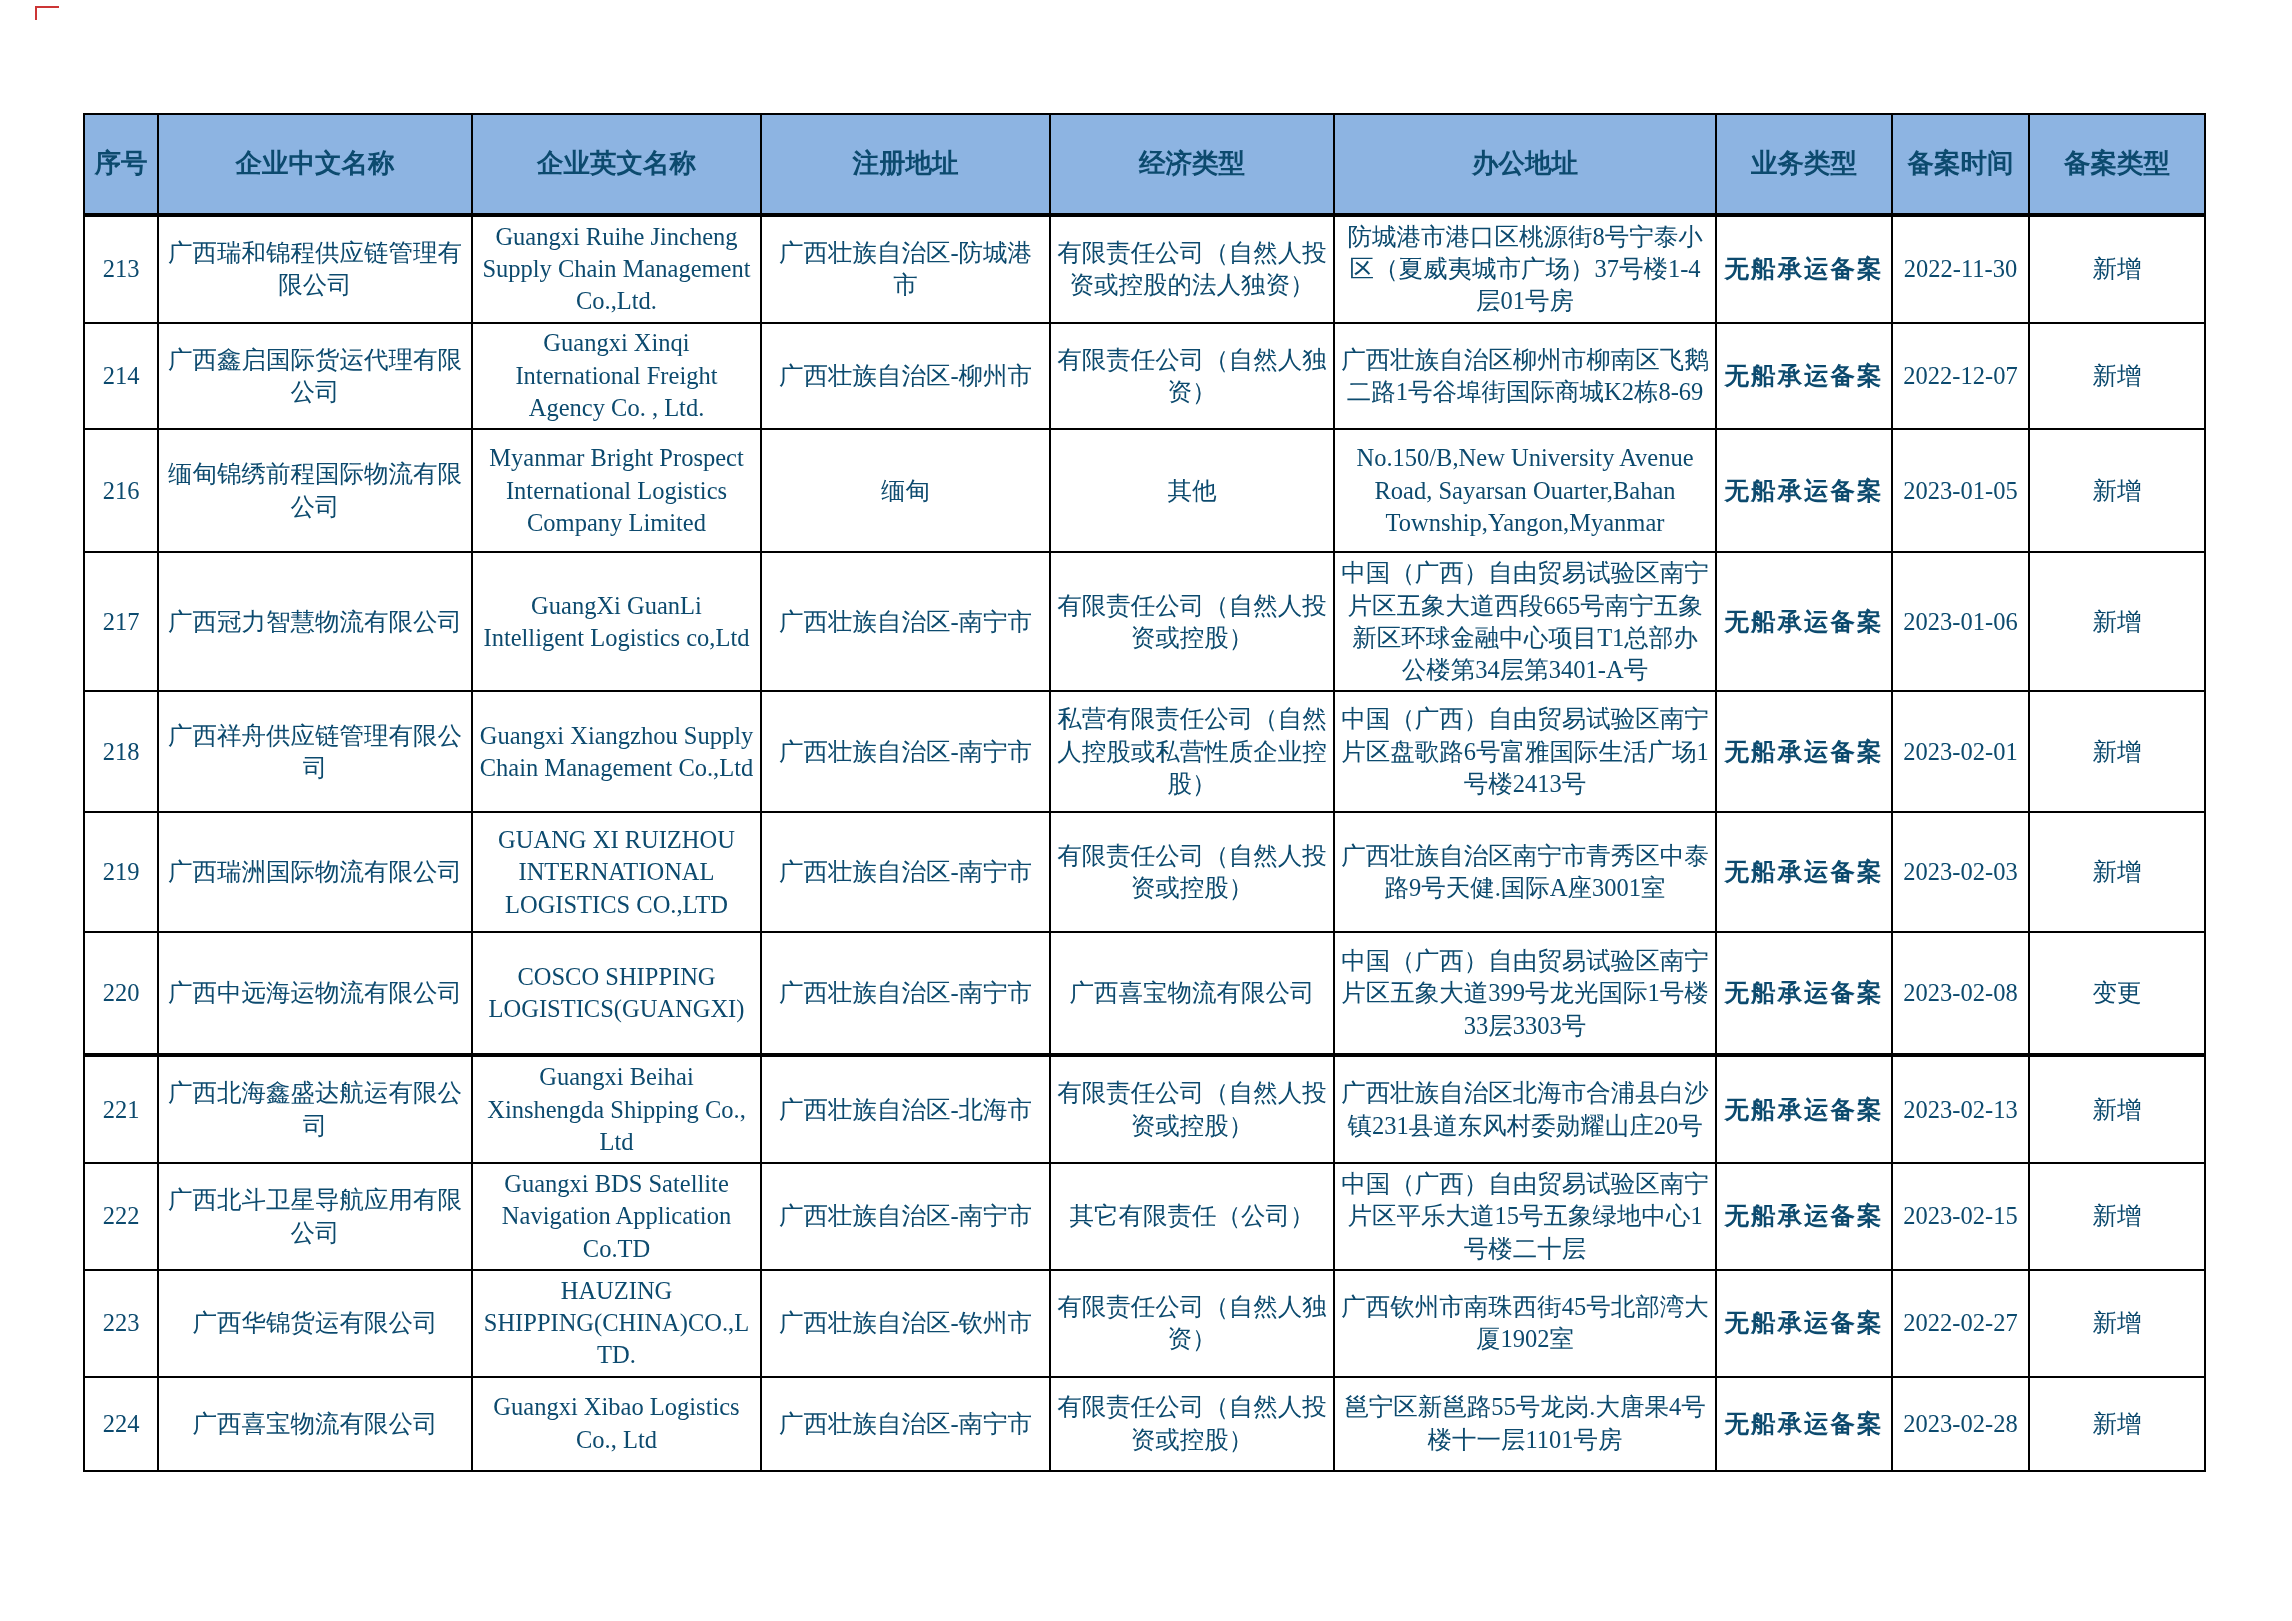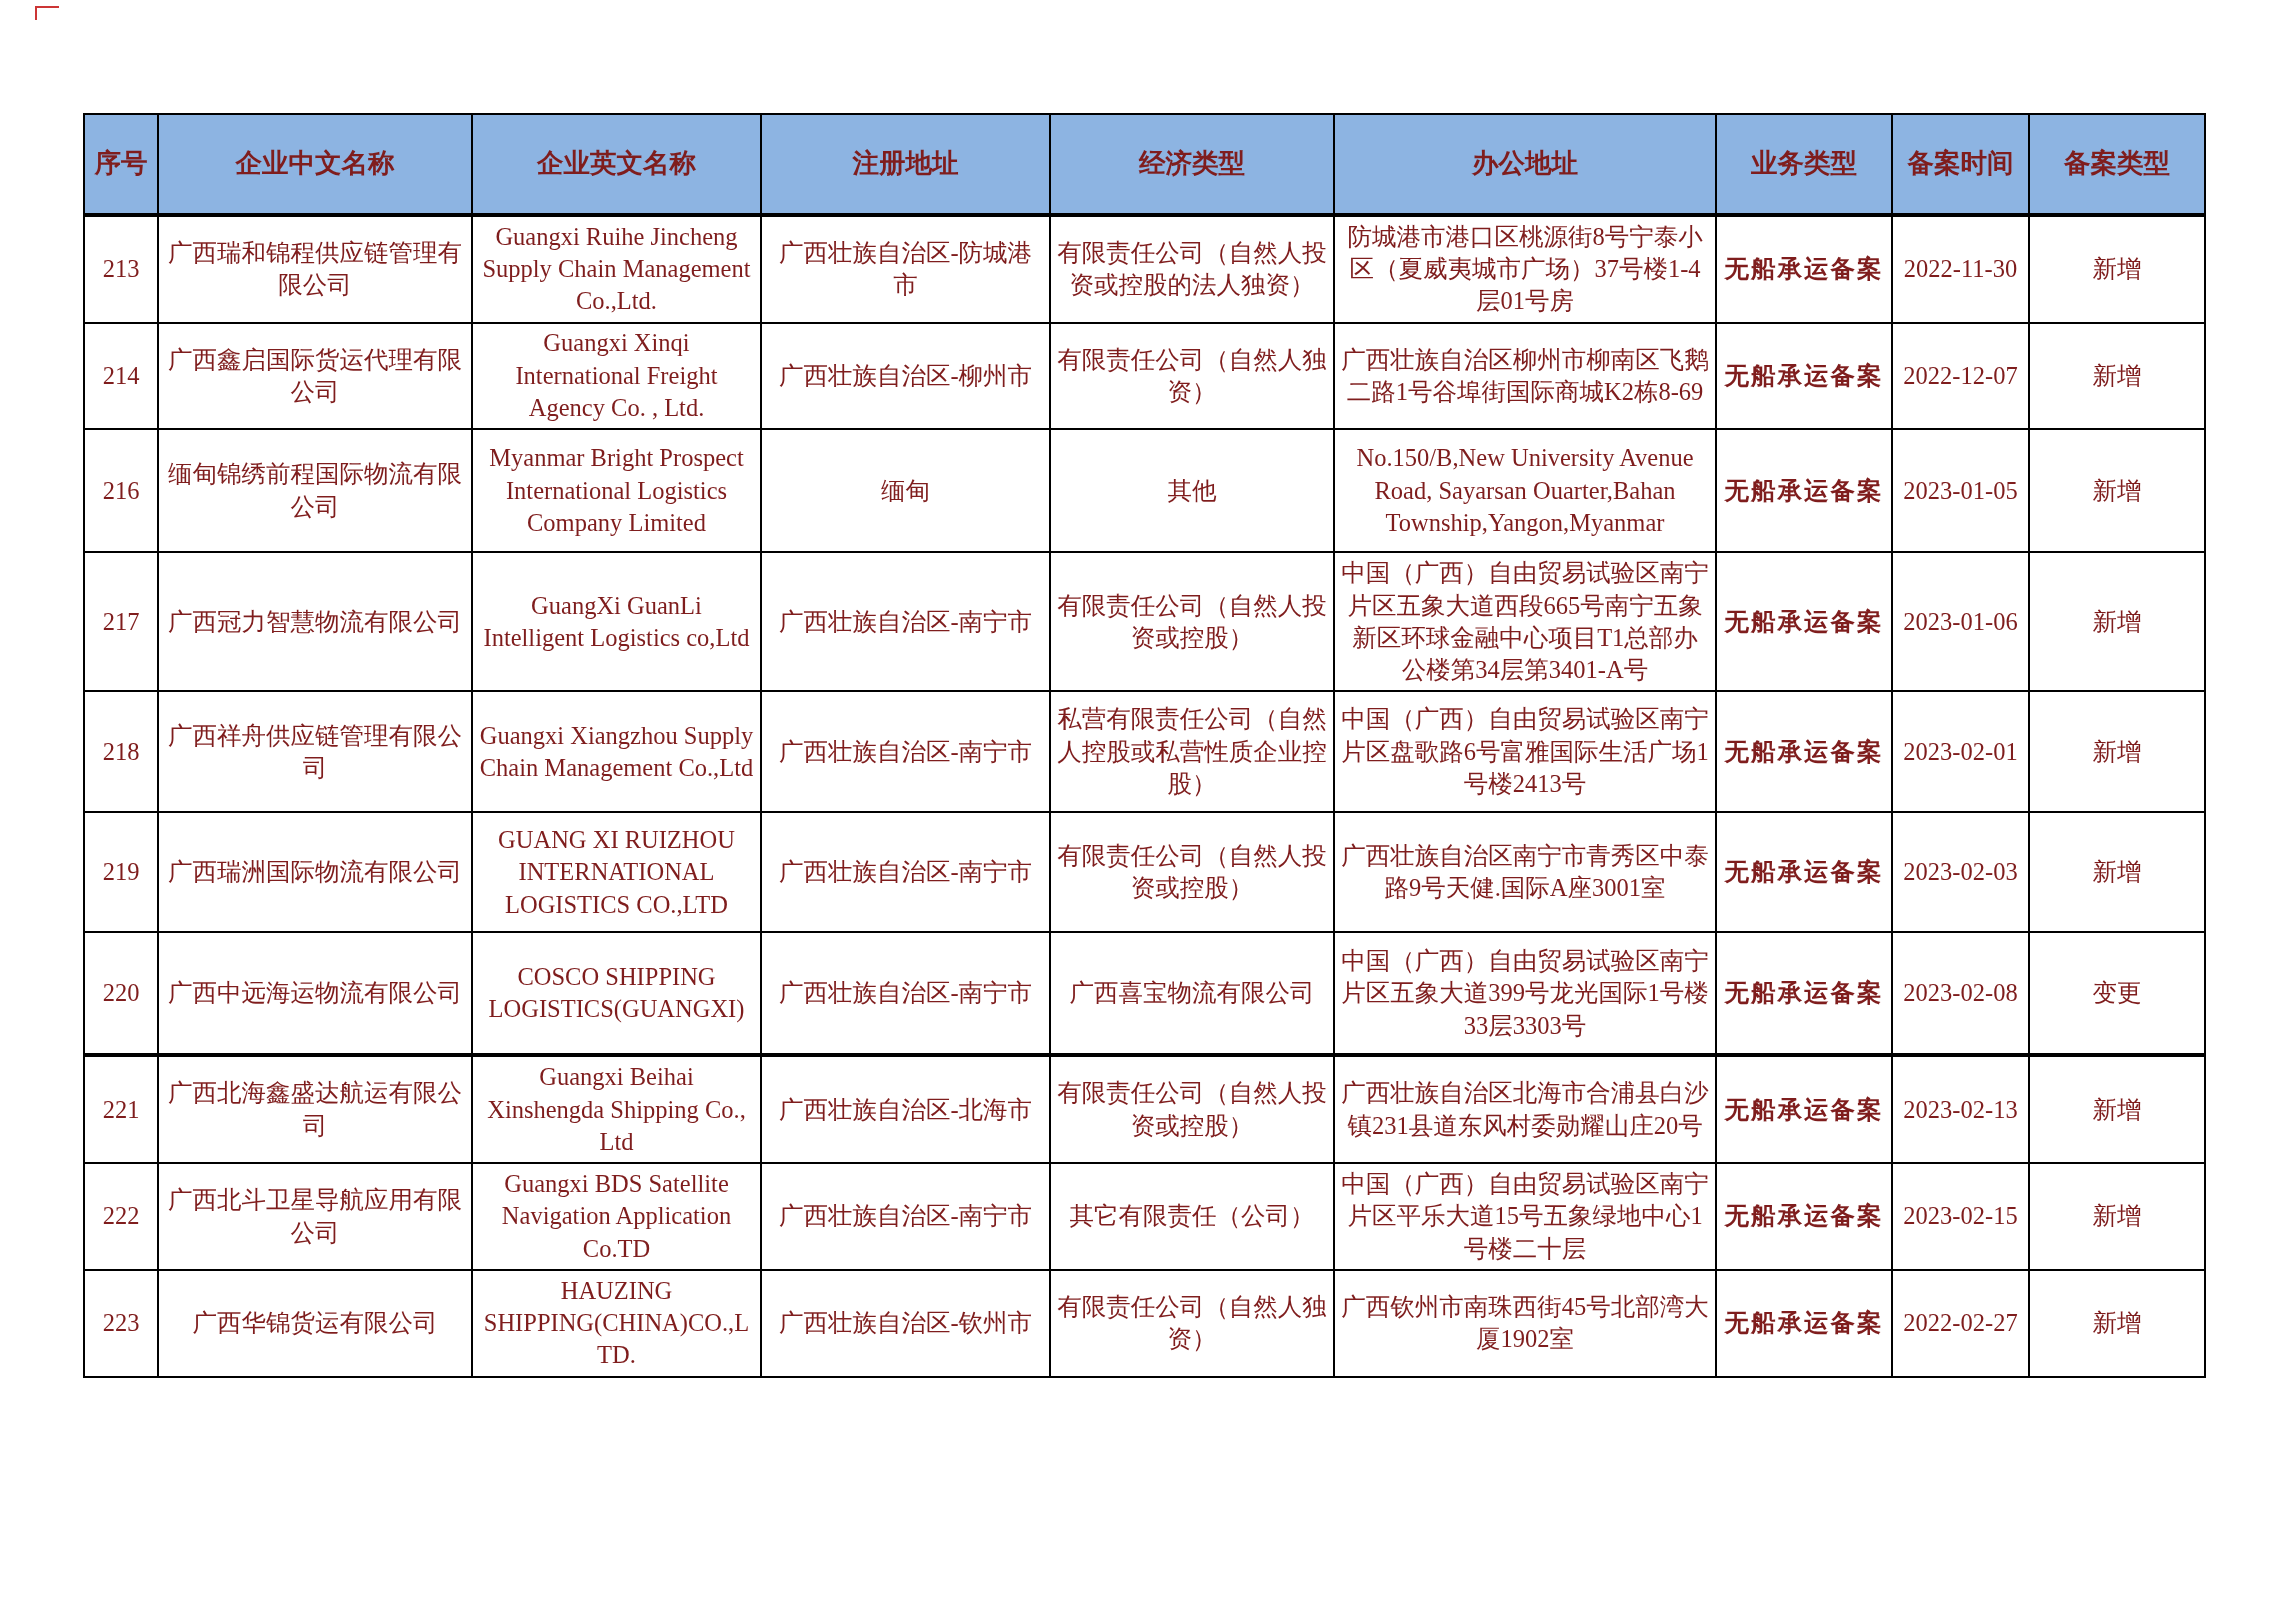--- a/index.html
+++ b/index.html
@@ -2,21 +2,21 @@
 <html><head>
 <meta charset="utf-8">
 <title>Document</title>
 <style>
   html,body{margin:0;padding:0;}
   .page{
     position:relative;
     width:2293px;height:1621px;
     background:#ffffff;
     font-family:"Liberation Serif","DejaVu Serif",serif;
-    color:#7f1d1d;
+    color:#0c4a6e;
     overflow:hidden;
   }
   .red-mark{
     position:absolute;left:35px;top:5.9px;width:21.6px;height:11.8px;
     border-top:2.9px solid #c41212;border-left:2.9px solid #c41212;
     opacity:.85;
   }
   table.doc-table{
     position:absolute;left:83px;top:113px;
     width:2122px;
@@ -200,16 +200,27 @@
           <td class="c0">223</td>
           <td class="c1">广西华锦货运有限公司</td>
           <td class="c2">HAUZING SHIPPING(CHINA)CO.,LTD.</td>
           <td class="c3">广西壮族自治区-钦州市</td>
           <td class="c4">有限责任公司（自然人独资）</td>
           <td class="c5">广西钦州市南珠西街45号北部湾大厦1902室</td>
           <td class="c6">无船承运备案</td>
           <td class="c7">2022-02-27</td>
           <td class="c8">新增</td>
         </tr>
+        <tr>
+          <td class="c0">224</td>
+          <td class="c1">广西喜宝物流有限公司</td>
+          <td class="c2">Guangxi Xibao Logistics Co., Ltd</td>
+          <td class="c3">广西壮族自治区-南宁市</td>
+          <td class="c4">有限责任公司（自然人投资或控股）</td>
+          <td class="c5">邕宁区新邕路55号龙岗.大唐果4号楼十一层1101号房</td>
+          <td class="c6">无船承运备案</td>
+          <td class="c7">2023-02-28</td>
+          <td class="c8">新增</td>
+        </tr>
       </tbody>
   </table>
 </div>
 
 
 </body></html>

